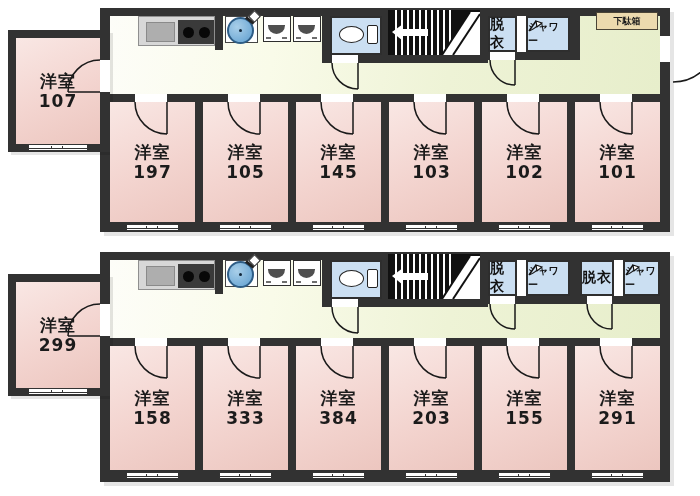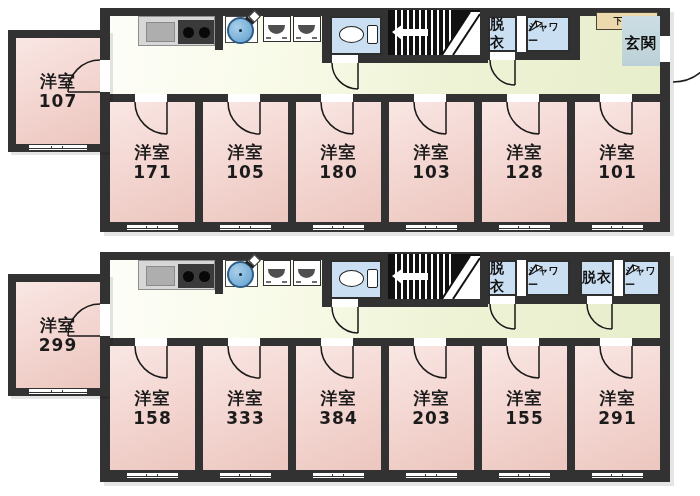--- a/index.html
+++ b/index.html
@@ -140,63 +140,60 @@
       <line x1="2" y1="14" x2="9" y2="4" stroke="#111" stroke-width="1.5"></line>
       <polygon points="9,4 15,6 10,10" fill="#fff" stroke="#111" stroke-width="1.2"></polygon>
     </svg>
     <div class="wall" style="left:480px;top:52px;width:100px;height:8px"></div>
     <div class="gap" style="left:490px;top:52px;width:25px;height:8px"></div>
     <div class="wall" style="left:570px;top:16px;width:10px;height:44px"></div>
 
     <div class="getabako">
       <span>下駄箱</span>
     </div>
-    <div class="genkan">
-      <span class="genkan-label">玄関</span>
-    </div>
     <div class="gap" style="left:660px;top:36px;width:10px;height:26px"></div>
 
     <div class="annex"></div>
     <div class="annex-room" style="left:16px;top:38px">
       <div class="room-label">
         <span>洋室</span>
         <span>107</span>
       </div>
     </div>
     <div class="window" style="left:28px;top:144px;width:60px"></div>
     <div class="gap" style="left:100px;top:60px;width:10px;height:32px"></div>
 
     <div class="room" style="left:110px">
       <div class="room-label">
         <span>洋室</span>
-        <span>171</span>
+        <span>197</span>
       </div>
     </div>
     <div class="room" style="left:203px">
       <div class="room-label">
         <span>洋室</span>
         <span>105</span>
       </div>
     </div>
     <div class="room" style="left:296px">
       <div class="room-label">
         <span>洋室</span>
-        <span>180</span>
+        <span>145</span>
       </div>
     </div>
     <div class="room" style="left:389px">
       <div class="room-label">
         <span>洋室</span>
         <span>103</span>
       </div>
     </div>
     <div class="room" style="left:482px">
       <div class="room-label">
         <span>洋室</span>
-        <span>128</span>
+        <span>102</span>
       </div>
     </div>
     <div class="room" style="left:575px">
       <div class="room-label">
         <span>洋室</span>
         <span>101</span>
       </div>
     </div>
 
     <div class="gap" style="left:135px;top:94px;width:32px;height:8px"></div>

